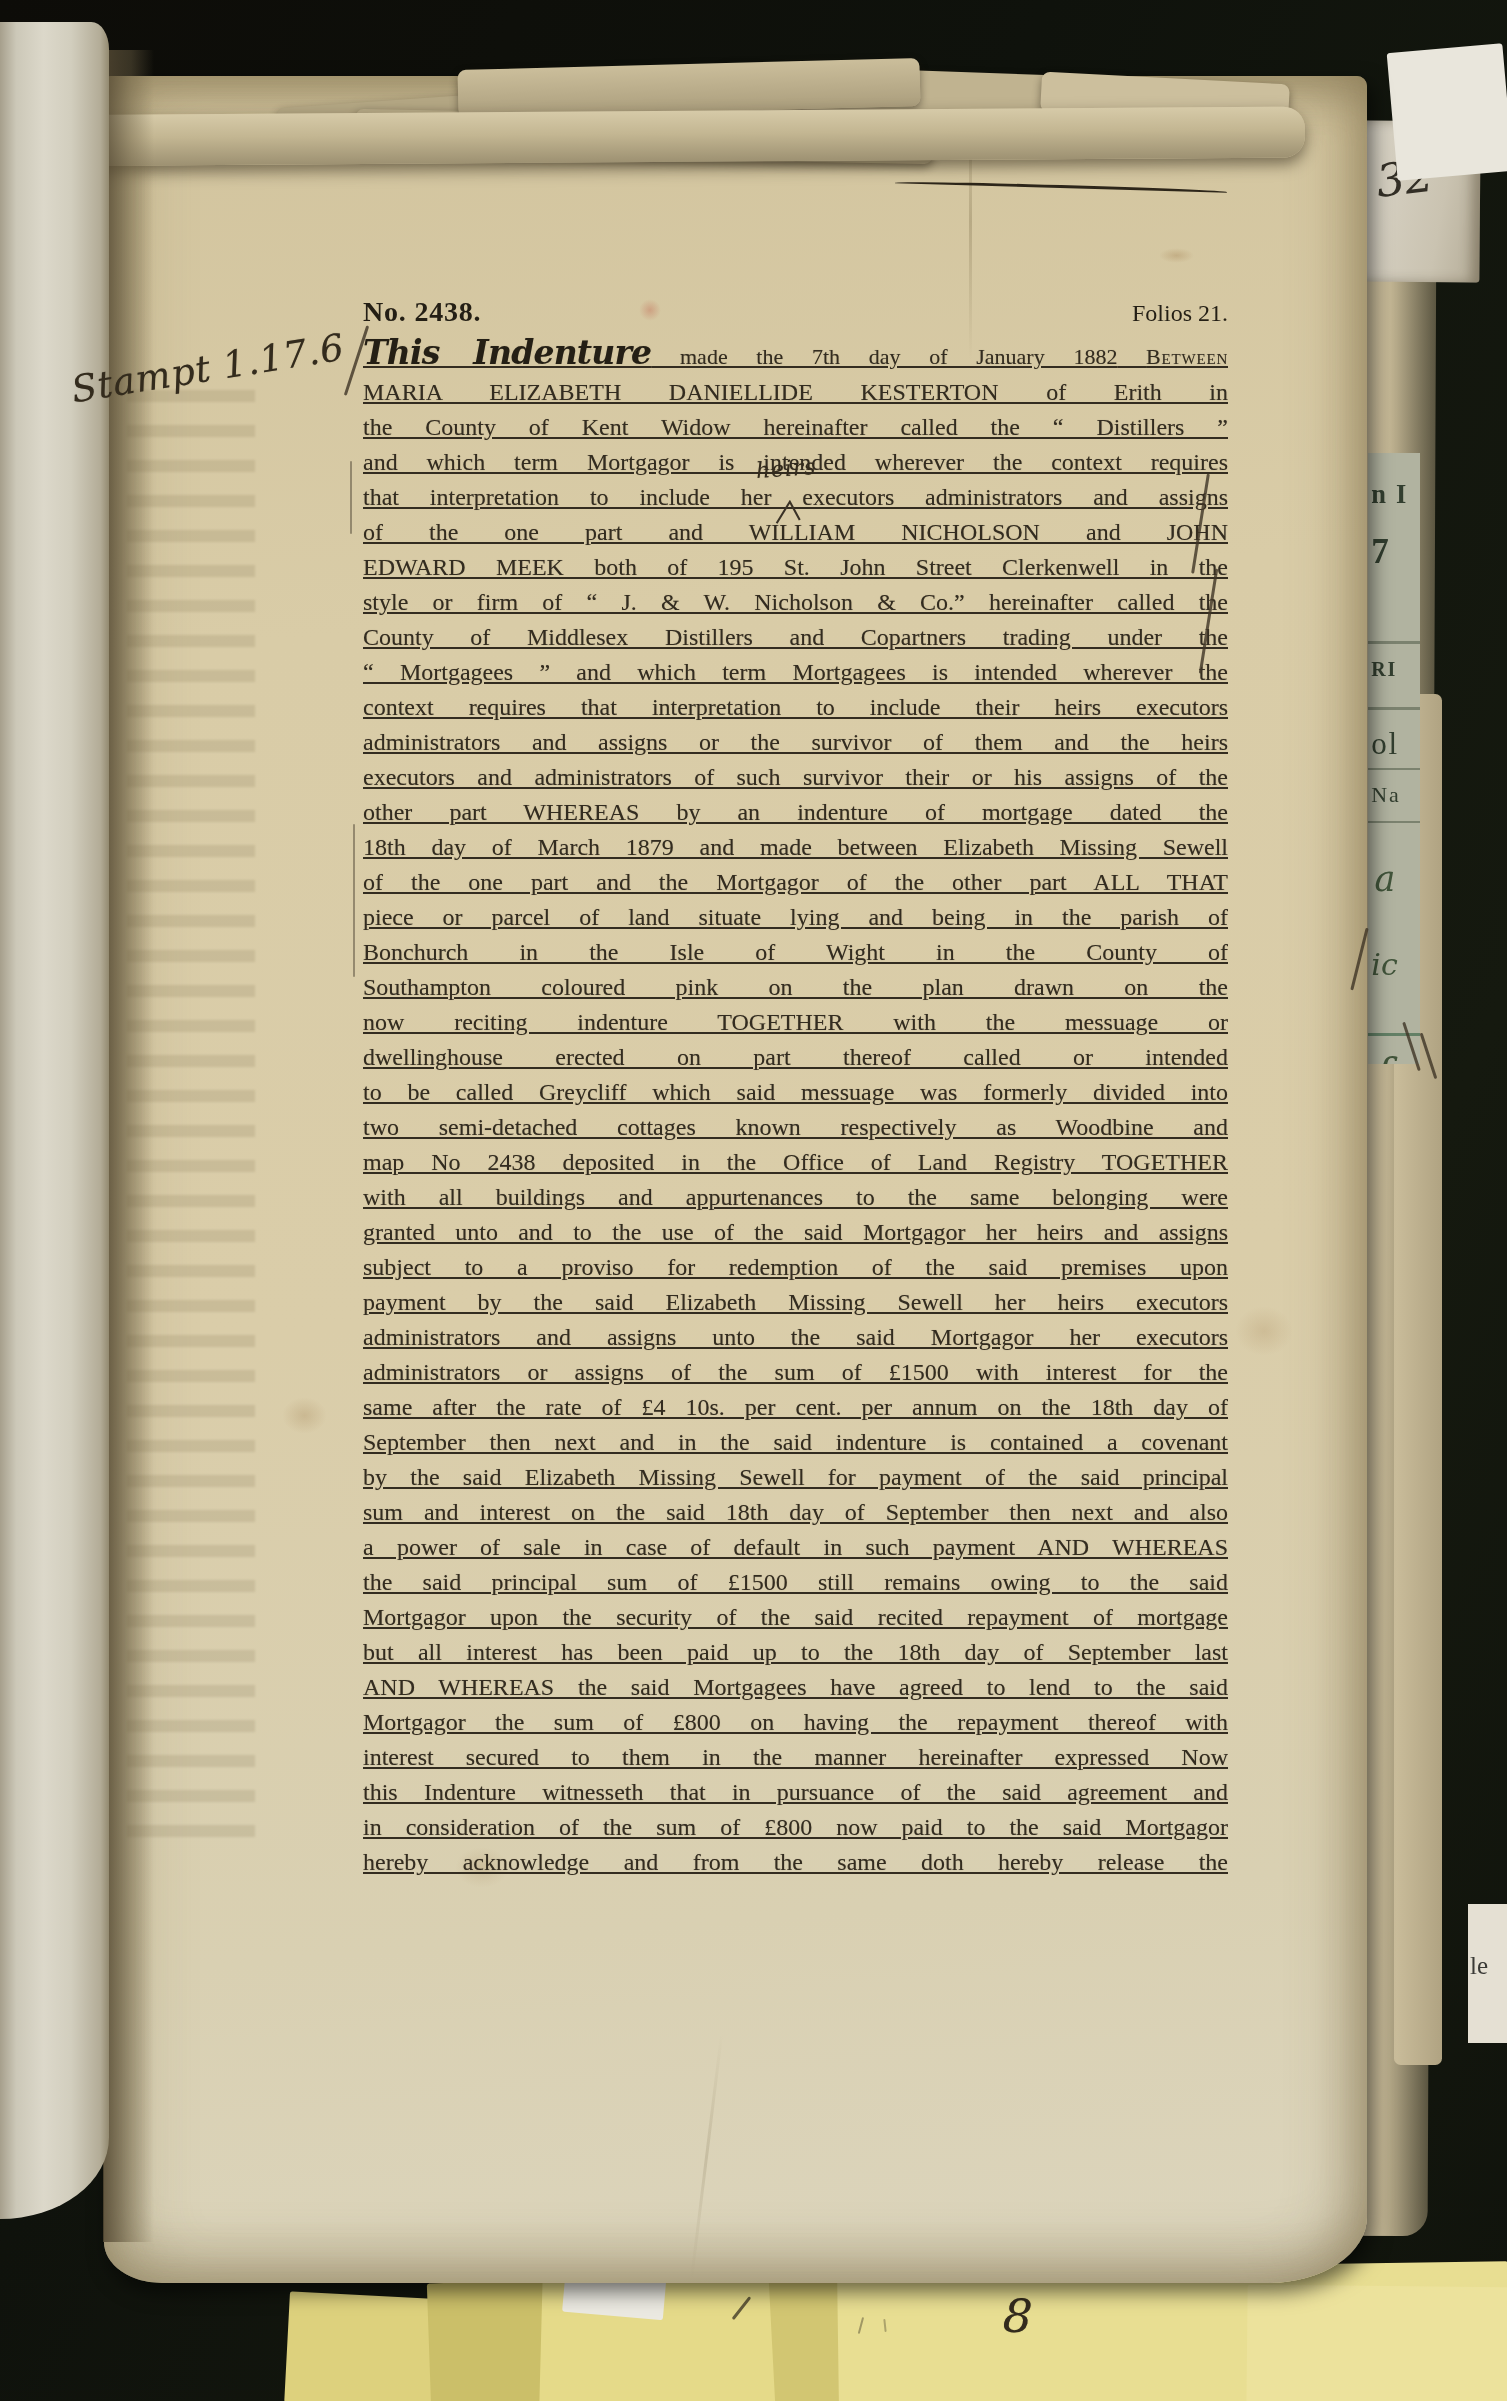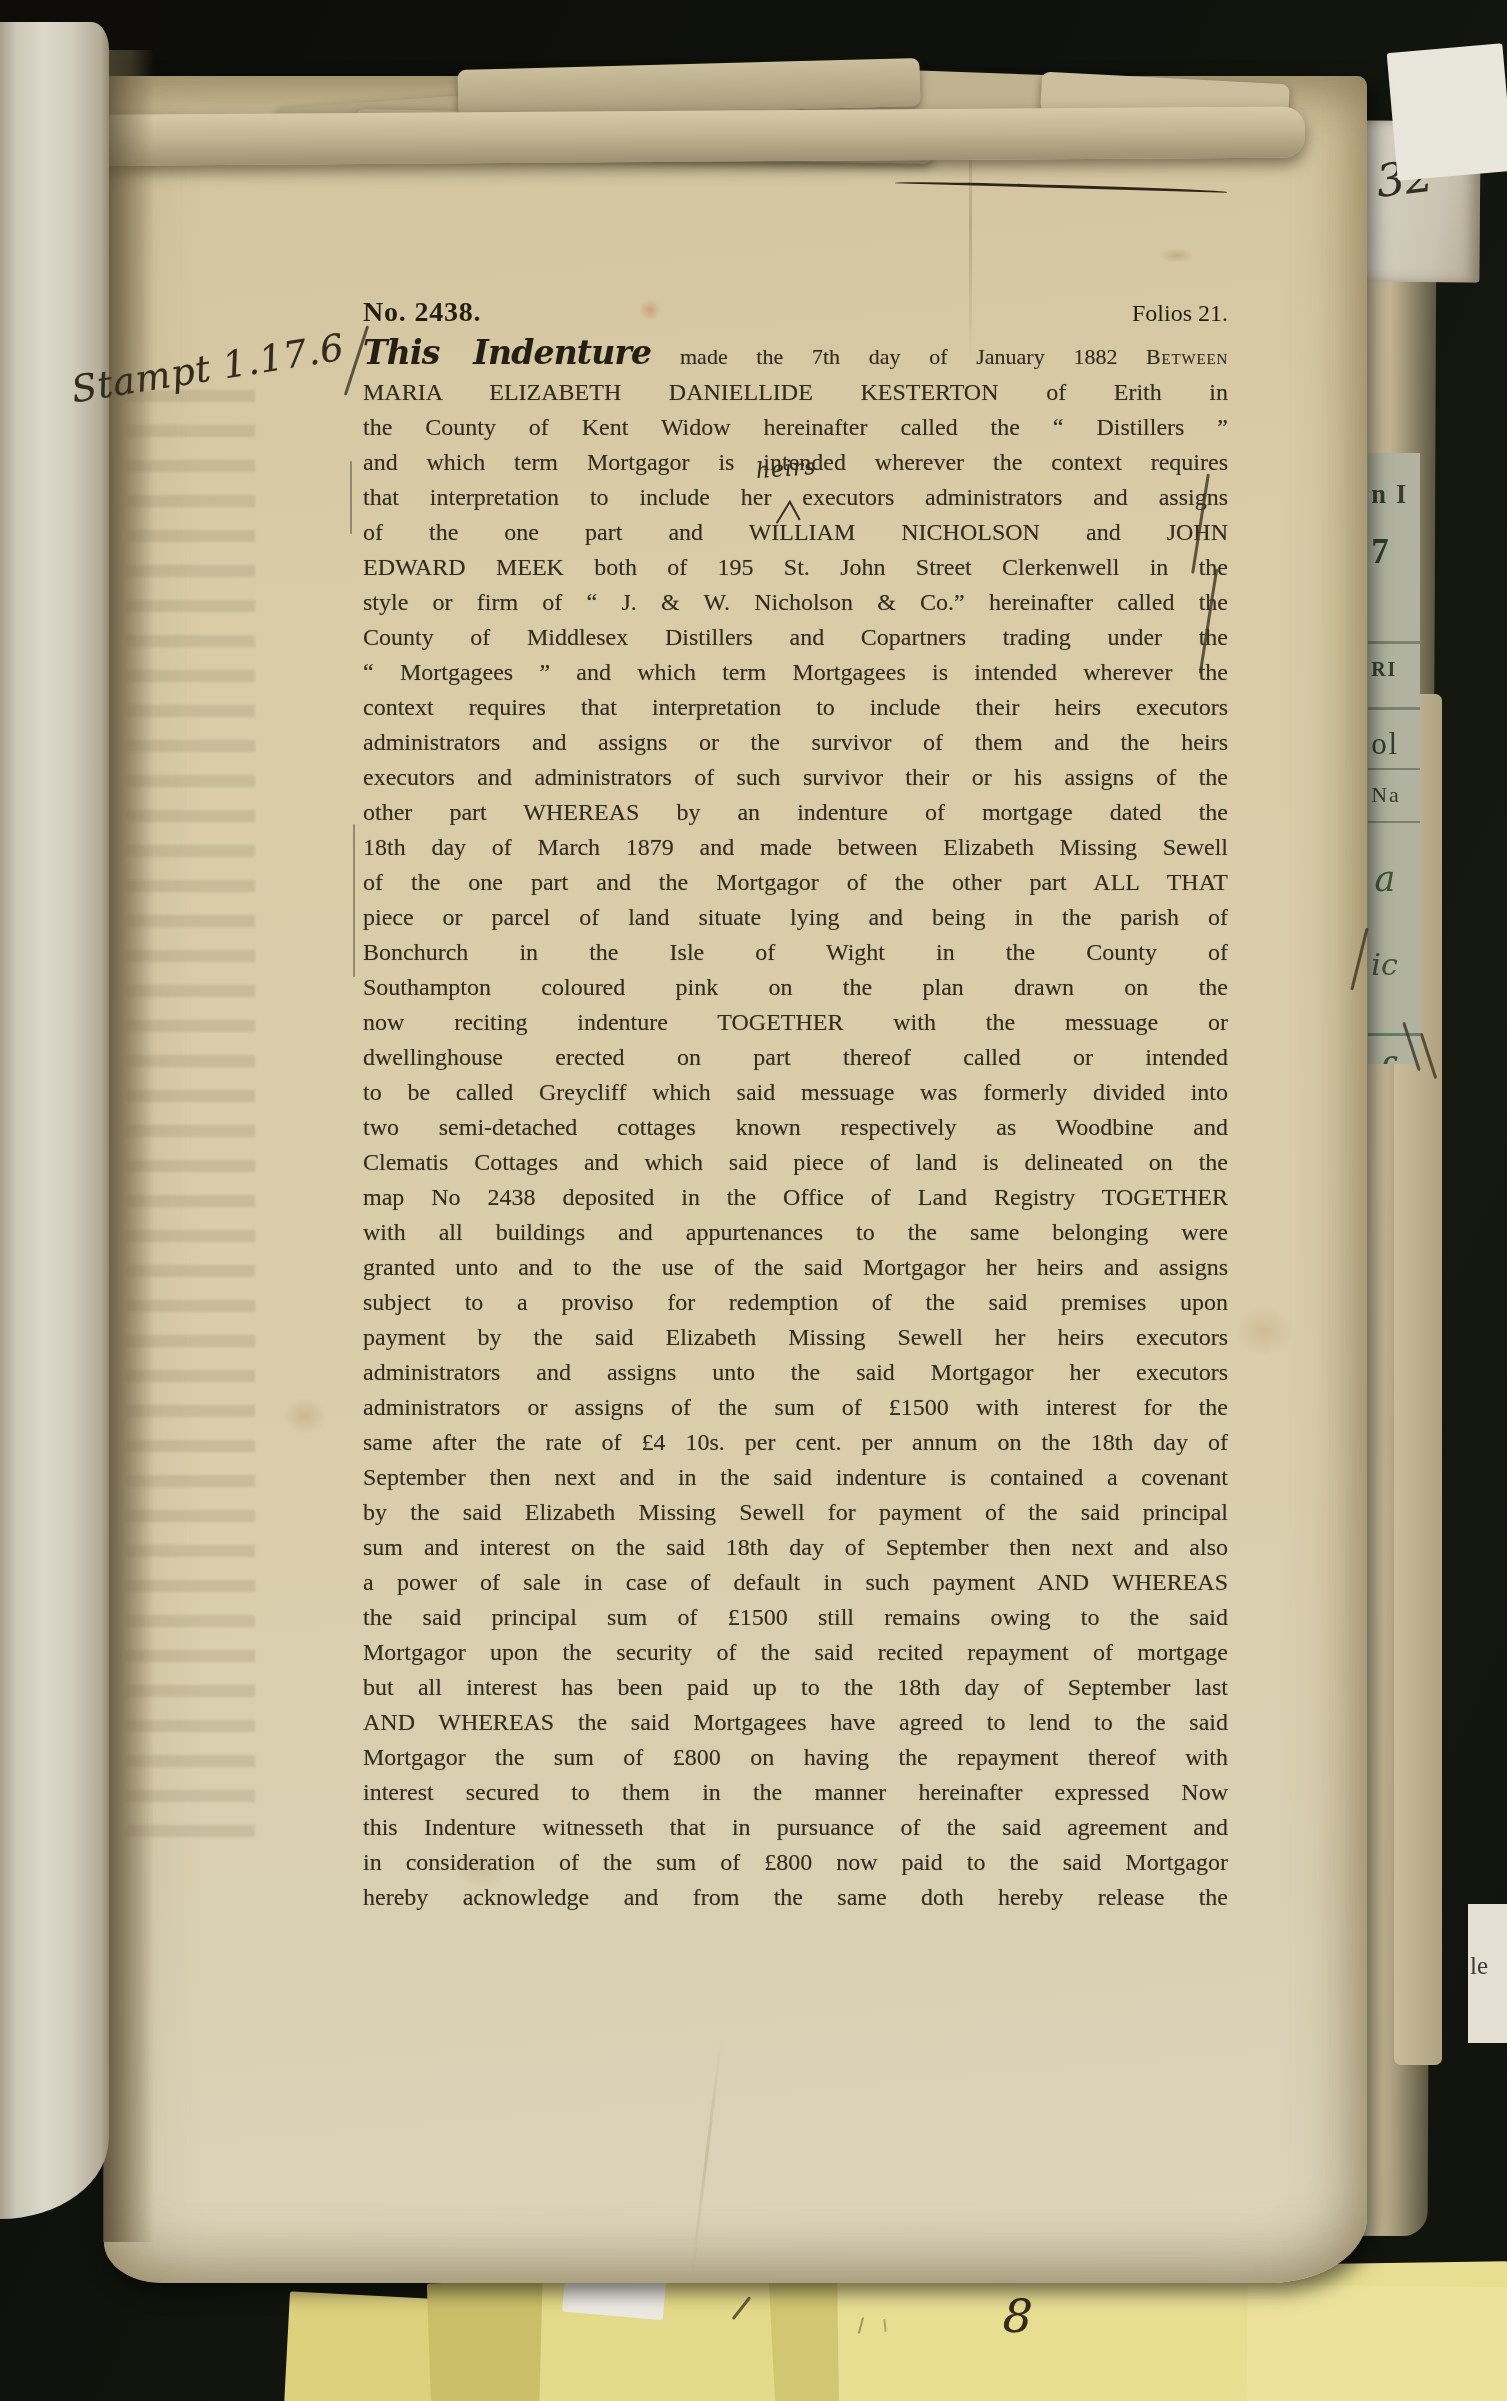--- a/index.html
+++ b/index.html
@@ -78,21 +78,21 @@
   .stamp-note{left:70px;top:347px;font-size:37px;transform:rotate(-9deg);z-index:7;}
   .heirs{left:652px;top:380px;font-size:22px;transform:rotate(-4deg);}
   .caret-svg{left:671px;top:424px;}
 
   
   .head-row{left:259px;top:220px;width:865px;display:flex;justify-content:space-between;
       align-items:baseline;color:#241f15;}
   .doc-no{font-size:28px;font-weight:bold;letter-spacing:0.8px;}
   .folios{font-size:24px;}
   .tblock{left:259px;top:258px;width:865px;color:#332c20;
-      text-shadow:0 0 0.8px rgba(50,40,20,.35);word-spacing:1.7px;}
+      text-shadow:0 0 0.8px rgba(50,40,20,.35);word-spacing:1.7px;text-decoration:underline;}
   .line-first{height:41px;line-height:38px;overflow:hidden;text-align:justify;font-size:22px;}
   .line-first::after{content:"";display:inline-block;width:100%;height:0;}
   .blackletter{font-family:"DejaVu Serif",serif;font-weight:bold;font-style:italic;
       font-size:33px;letter-spacing:-0.8px;color:#241f15;}
   .smallcaps{font-variant:small-caps;letter-spacing:0.8px;}
   .bl{height:35px;line-height:35px;overflow:hidden;text-align:justify;font-size:24px;}
   .bl::after{content:"";display:inline-block;width:100%;height:0;}
 
   
   .mark{background:rgba(62,52,38,.8);border-radius:1.7px;}
@@ -209,21 +209,20 @@
       <div class="bl">other part WHEREAS by an indenture of mortgage dated the</div>
       <div class="bl">18th day of March 1879 and made between Elizabeth Missing Sewell</div>
       <div class="bl">of the one part and the Mortgagor of the other part ALL THAT</div>
       <div class="bl">piece or parcel of land situate lying and being in the parish of</div>
       <div class="bl">Bonchurch in the Isle of Wight in the County of</div>
       <div class="bl">Southampton coloured pink on the plan drawn on the</div>
       <div class="bl">now reciting indenture TOGETHER with the messuage or</div>
       <div class="bl">dwellinghouse erected on part thereof called or intended</div>
       <div class="bl">to be called Greycliff which said messuage was formerly divided into</div>
       <div class="bl">two semi-detached cottages known respectively as Woodbine and</div>
-      <div class="bl">Clematis Cottages and which said piece of land is delineated on the</div>
       <div class="bl">map No 2438 deposited in the Office of Land Registry TOGETHER</div>
       <div class="bl">with all buildings and appurtenances to the same belonging were</div>
       <div class="bl">granted unto and to the use of the said Mortgagor her heirs and assigns</div>
       <div class="bl">subject to a proviso for redemption of the said premises upon</div>
       <div class="bl">payment by the said Elizabeth Missing Sewell her heirs executors</div>
       <div class="bl">administrators and assigns unto the said Mortgagor her executors</div>
       <div class="bl">administrators or assigns of the sum of £1500 with interest for the</div>
       <div class="bl">same after the rate of £4 10s. per cent. per annum on the 18th day of</div>
       <div class="bl">September then next and in the said indenture is contained a covenant</div>
       <div class="bl">by the said Elizabeth Missing Sewell for payment of the said principal</div>

